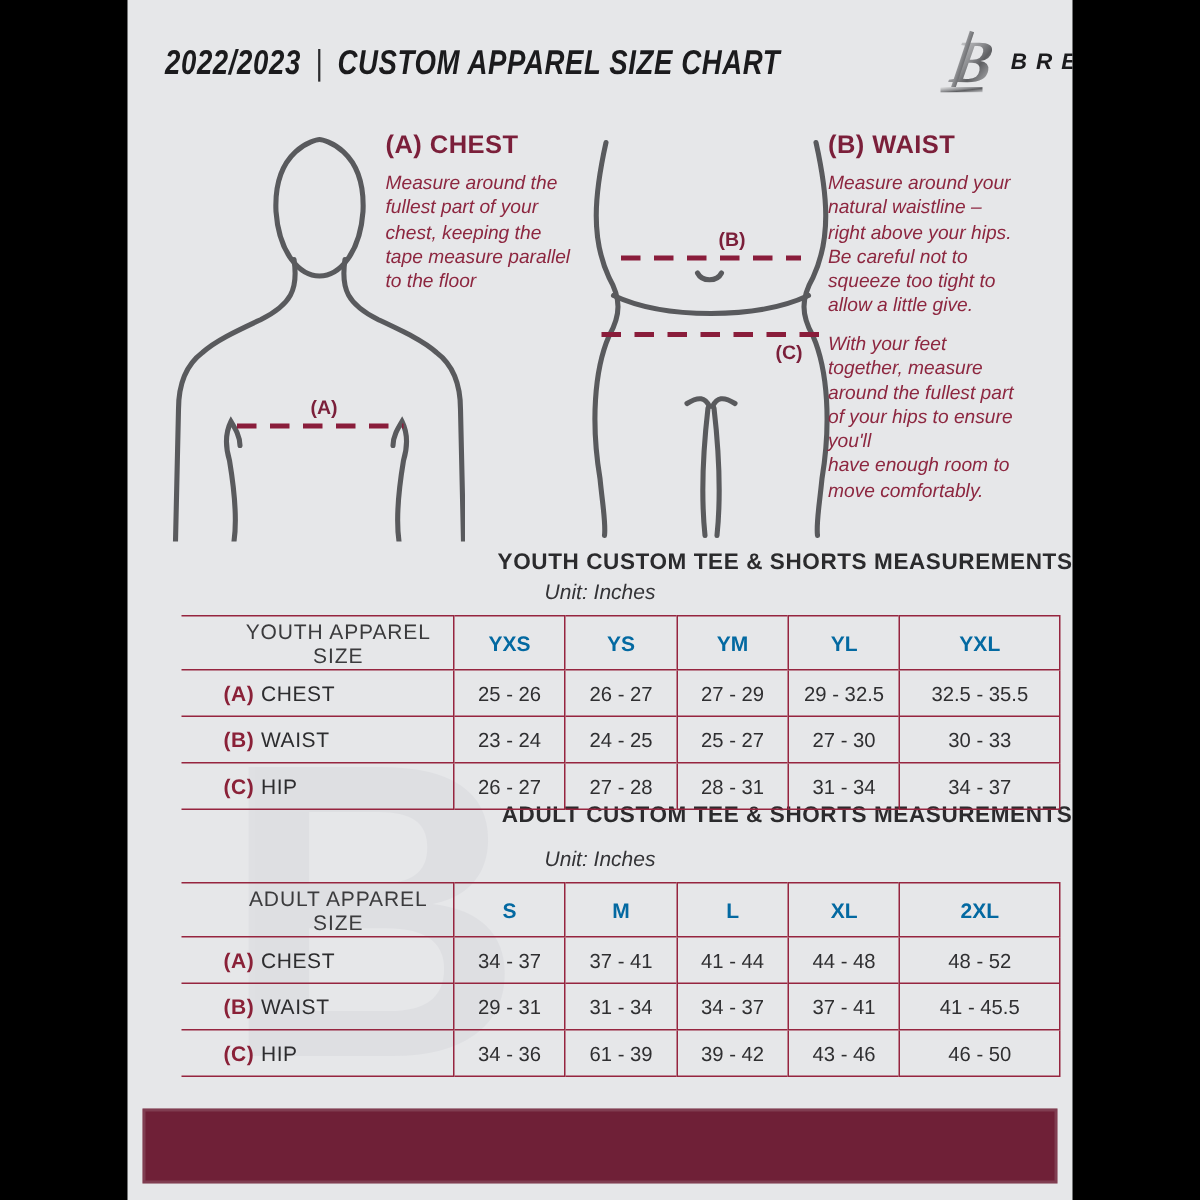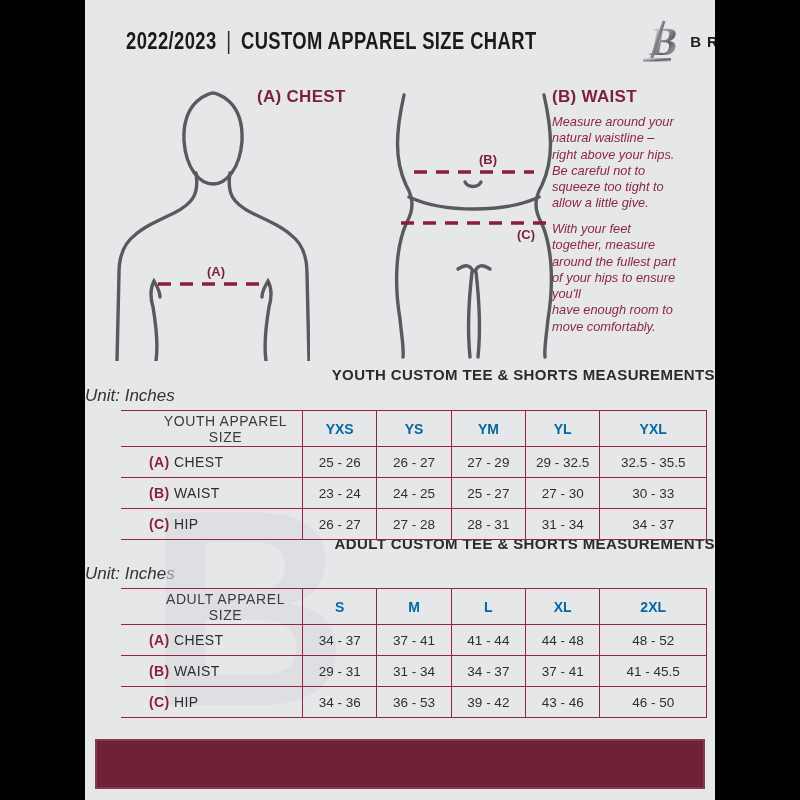--- a/index.html
+++ b/index.html
@@ -1,42 +1,42 @@
 <!DOCTYPE html>
 <html><head>
 <meta charset="utf-8">
 <style>
   html,body{margin:0;padding:0;width:800px;height:800px;background:#000;overflow:hidden;
     font-family:"Liberation Sans",sans-serif;}
   .page{position:absolute;left:85px;top:0;width:630px;height:800px;background:#e6e7e9;overflow:hidden;}
 
   
-  .header{position:absolute;top:16px;left:41px;right:16px;height:50px;display:flex;
-    align-items:center;justify-content:space-between;}
+  .header{position:absolute;top:16px;left:25px;right:16px;height:50px;display:flex;
+    align-items:center;justify-content:space-between;font-style:italic;}
   .hd-title{font-weight:bold;font-size:23px;color:#1b1b1d;letter-spacing:.5px;
     transform:scaleX(.8);transform-origin:left center;white-space:nowrap;}
   .hd-sep{font-weight:400;margin:0 12px;color:#2a2a2c;}
   .logo{display:flex;align-items:center;gap:9px;}
   .brand{font-weight:bold;font-size:15px;letter-spacing:6px;color:#1c1c1e;}
 
   
   .diagrams{position:absolute;top:85px;left:0;width:630px;height:276px;}
   .fig{position:absolute;}
   .fig path,.fig ellipse{fill:none;stroke:#595a5d;stroke-width:3.4;stroke-linecap:round;}
   .dash{stroke:#8a1d3b !important;stroke-width:3.4;stroke-dasharray:13 9;}
   .marker{font:bold 13px "Liberation Sans",sans-serif;fill:#7b1f3a;}
   .guide{position:absolute;}
   .guide h3{margin:0 0 7px 0;font-size:17px;letter-spacing:.3px;color:#7b1f3a;}
   .guide p{margin:0;font-style:italic;font-size:12.8px;line-height:1.27;color:#8d2740;
     white-space:pre-line;}
 
   
   .sec-title{position:absolute;width:100%;text-align:right;font-weight:bold;font-size:15px;
     letter-spacing:.4px;color:#2b2b2d;}
-  .sec-unit{position:absolute;width:100%;font-style:italic;font-size:17px;
+  .sec-unit{position:absolute;width:100%;text-align:center;font-style:italic;font-size:14px;
     color:#333336;}
 
   
   table{position:absolute;left:36px;width:586px;border-collapse:collapse;table-layout:fixed;z-index:2;}
   thead tr{height:36px;}
   tbody tr{height:31px;}
   tr{border-top:1.5px solid #96253f;}
   tbody tr:last-child{border-bottom:1.5px solid #96253f;}
   th,td{padding:0;font-weight:normal;}
   th.lbl-col{text-align:center;padding-left:28px;font-size:14px;letter-spacing:.6px;color:#3b3b3d;}
@@ -104,20 +104,25 @@
       <path d="M84 179 C81 205 79 235 82 264"></path>
       <path d="M88 179 C91 205 93 235 90 264"></path>
       <line class="dash" x1="26" y1="79" x2="146" y2="79"></line>
       <line class="dash" x1="13" y1="130" x2="159" y2="130"></line>
       <text class="marker" x="100" y="71" text-anchor="middle">(B)</text>
       <text class="marker" x="138" y="146" text-anchor="middle">(C)</text>
     </svg>
 
     <div class="guide" style="left:172px;top:2px;width:150px;">
       <h3>(A) CHEST</h3>
+      <p>Measure around the
+fullest part of your
+chest, keeping the
+tape measure parallel
+to the floor</p>
     </div>
     <div class="guide" style="left:467px;top:2px;width:162px;">
       <h3>(B) WAIST</h3>
       <p>Measure around your
 natural waistline –
 right above your hips.
 Be careful not to
 squeeze too tight to
 allow a little give.</p>
     </div>
@@ -217,21 +222,21 @@
           <td class="row-lbl"><span class="pfx">(B)</span><span> WAIST</span></td>
           <td class="val">29 - 31</td>
           <td class="val">31 - 34</td>
           <td class="val">34 - 37</td>
           <td class="val">37 - 41</td>
           <td class="val">41 - 45.5</td>
         </tr>
         <tr>
           <td class="row-lbl"><span class="pfx">(C)</span><span> HIP</span></td>
           <td class="val">34 - 36</td>
-          <td class="val">36 - 53</td>
+          <td class="val">61 - 39</td>
           <td class="val">39 - 42</td>
           <td class="val">43 - 46</td>
           <td class="val">46 - 50</td>
         </tr>
       </tbody>
   </table>
 
   <div class="footer-bar"></div>
 </div>
 

